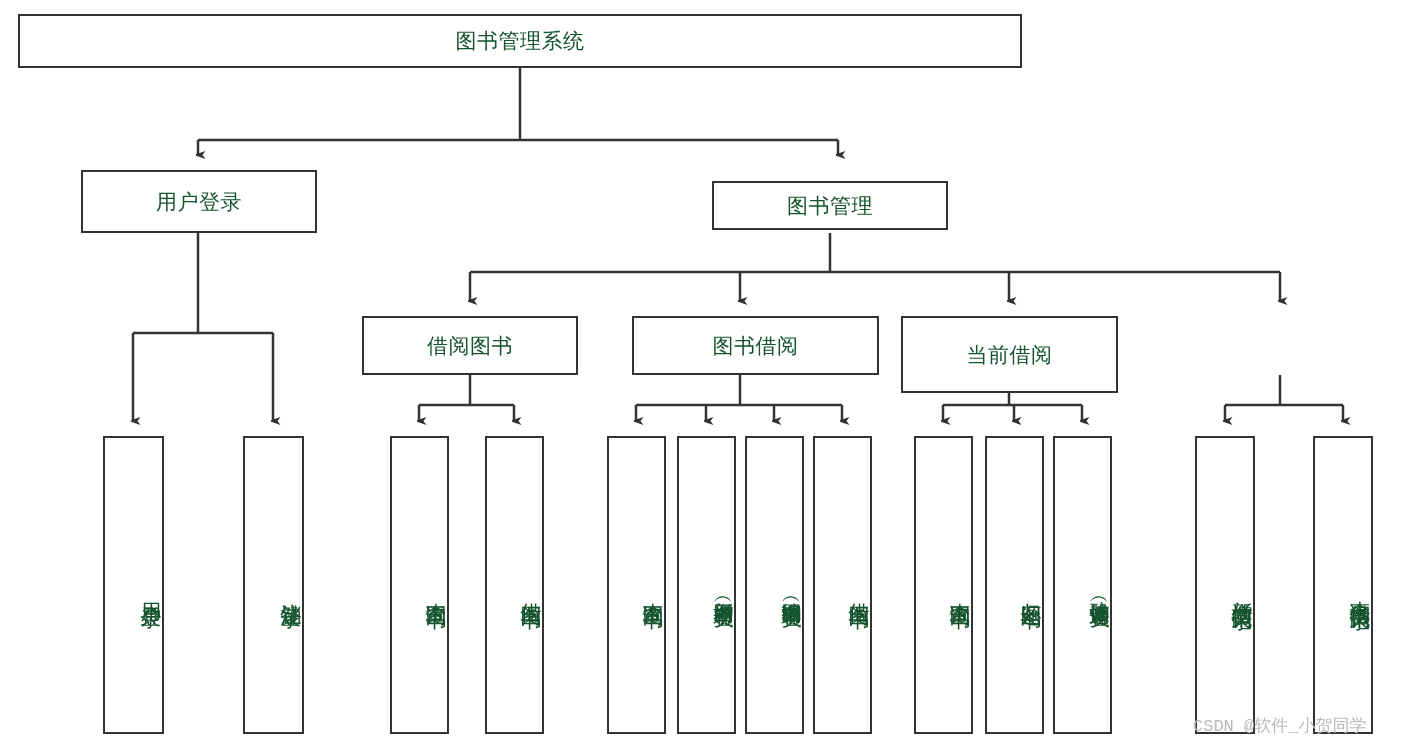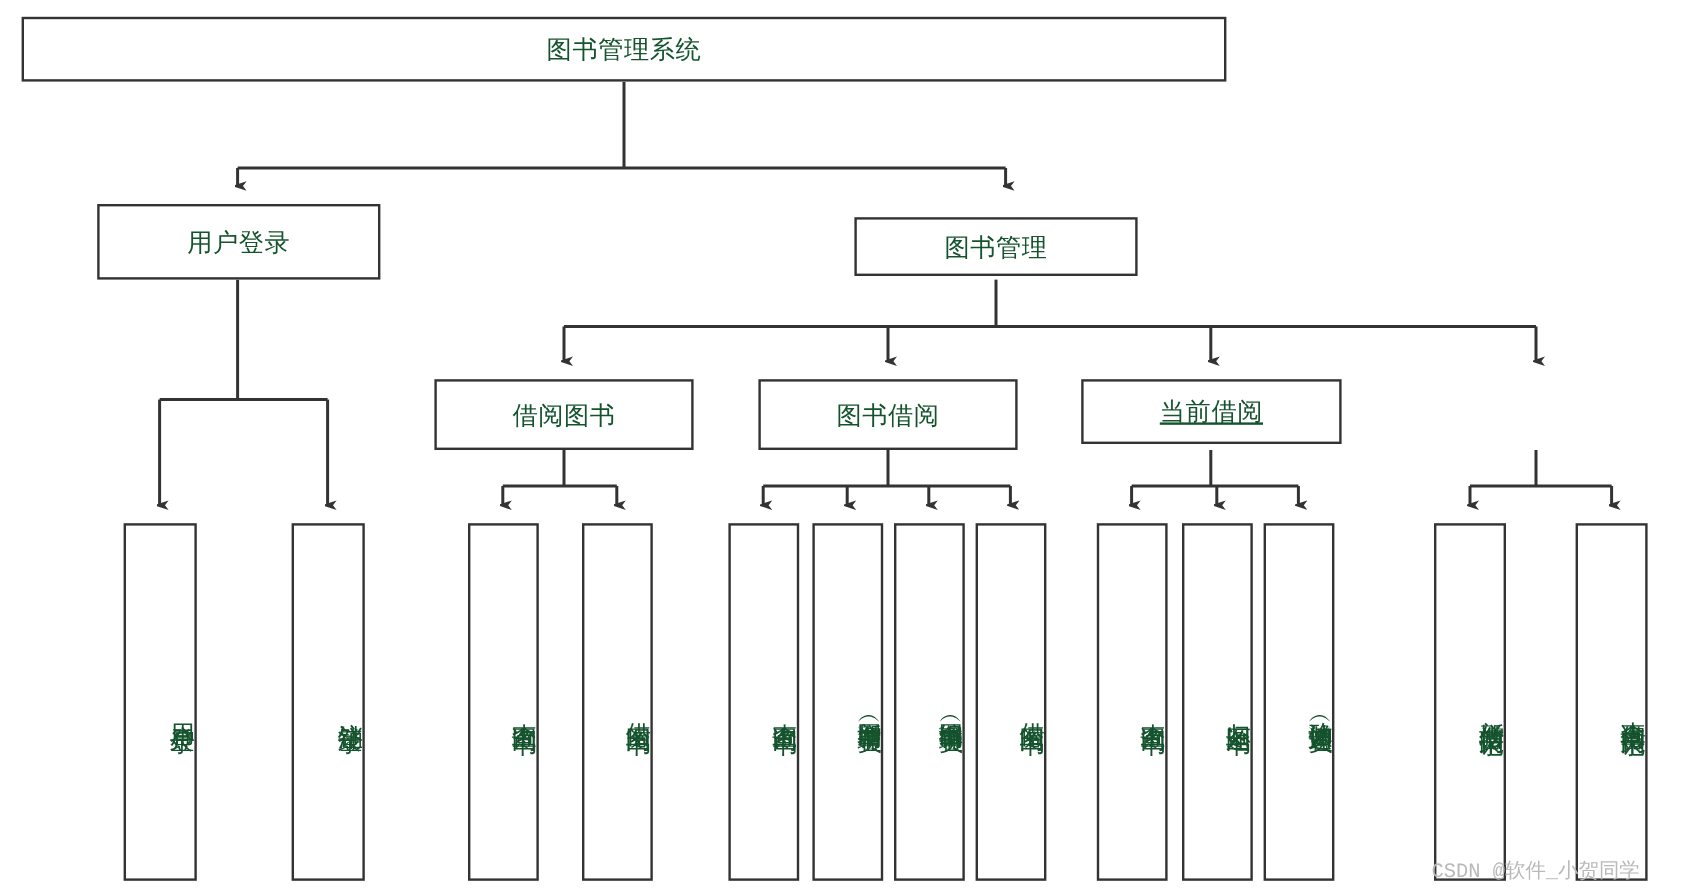--- a/index.html
+++ b/index.html
@@ -116,22 +116,22 @@
       <path d="M1343,405 L1343,421" marker-end="url(#arrow)"></path>
     </g>
   </svg>
 
   <div class="node node-h" style="left:18px;top:14px;width:1004px;height:54px;">图书管理系统</div>
 
   <div class="node node-h" style="left:81px;top:170px;width:236px;height:63px;">用户登录</div>
   <div class="node node-h" style="left:712px;top:170px;width:236px;height:49px;margin-top:11px;">图书管理</div>
 
   <div class="node node-h" style="left:362px;top:316px;width:216px;height:59px;">借阅图书</div>
-  <div class="node node-h" style="left:632px;top:316px;width:216px;height:59px;">图书借阅</div>
-  <div class="node node-h" style="left:901px;top:316px;width:217px;height:54px;text-decoration:underline;">当前借阅</div>
+  <div class="node node-h" style="left:632px;top:316px;width:247px;height:59px;">图书借阅</div>
+  <div class="node node-h" style="left:901px;top:316px;width:217px;height:77px;">当前借阅</div>
 
   <div class="node node-v" style="left:103px;top:436px;width:61px;height:298px;">用户登录</div>
   <div class="node node-v" style="left:243px;top:436px;width:61px;height:298px;">注销登录</div>
 
   <div class="node node-v" style="left:390px;top:436px;width:59px;height:298px;">查询图书</div>
   <div class="node node-v" style="left:485px;top:436px;width:59px;height:298px;">借阅图书</div>
 
   <div class="node node-v" style="left:607px;top:436px;width:59px;height:298px;">查询图书</div>
   <div class="node node-v compact" style="left:677px;top:436px;width:59px;height:298px;">新增图书（管理员）</div>
   <div class="node node-v compact" style="left:745px;top:436px;width:59px;height:298px;">编辑图书（管理员）</div>

